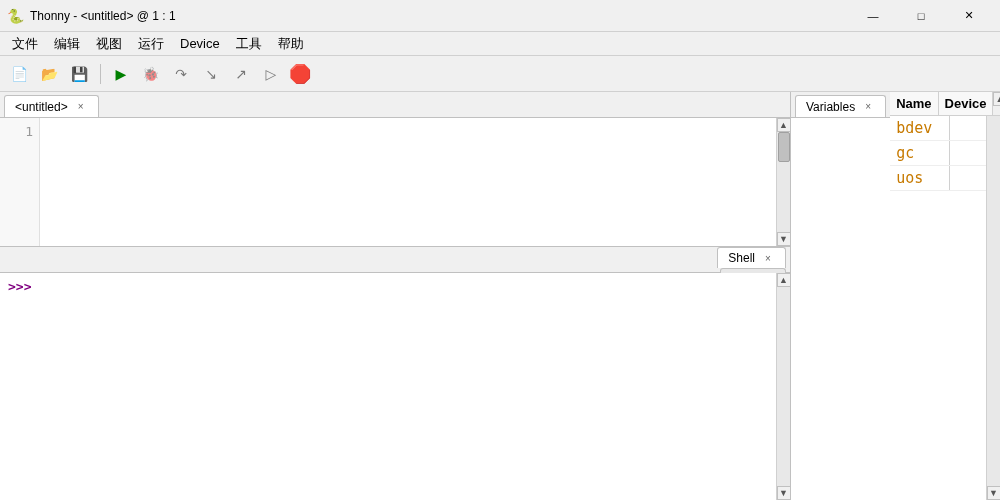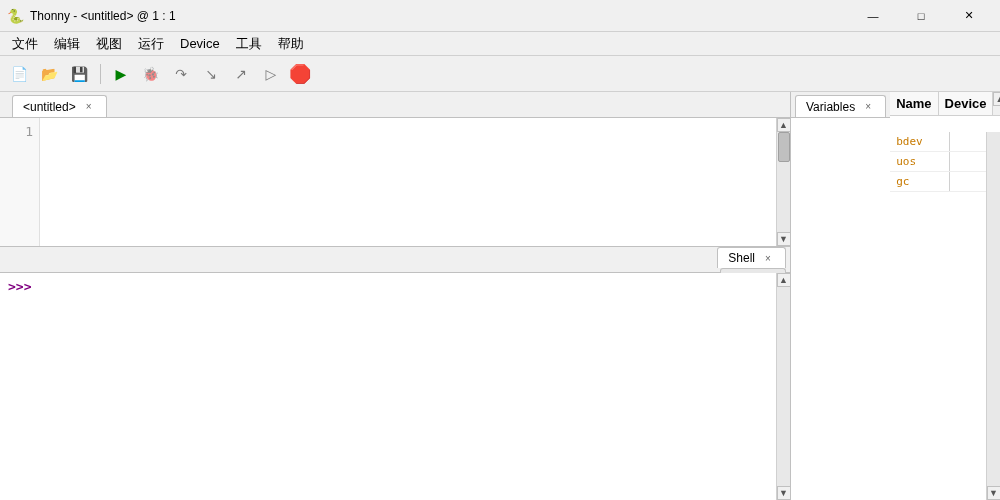--- a/index.html
+++ b/index.html
@@ -117,21 +117,21 @@
       background: white;
     }
 
     
     .tab-bar {
       height: 26px;
       background: #f0f0f0;
       display: flex;
       align-items: flex-end;
       border-bottom: 1px solid #c0c0c0;
-      padding: 0 12px;
+      padding: 0 4px;
     }
     .tab {
       display: flex;
       align-items: center;
       padding: 3px 10px 3px 10px;
       background: white;
       border: 1px solid #c0c0c0;
       border-bottom: none;
       border-radius: 3px 3px 0 0;
       font-size: 12px;
@@ -263,21 +263,20 @@
       display: flex;
       align-items: flex-end;
       border-bottom: 1px solid #c0c0c0;
       padding: 0 4px;
     }
     #var-content {
       flex: 1;
       overflow: hidden;
       display: flex;
       flex-direction: column;
-      gap: 16px;
     }
     #var-header {
       display: flex;
       background: #f8f8f8;
       border-bottom: 1px solid #d0d0d0;
       font-size: 13px;
     }
     .var-col-name {
       width: 60px;
       padding: 4px 6px;
@@ -289,21 +288,21 @@
       padding: 4px 6px;
       font-weight: bold;
     }
     #var-rows {
       flex: 1;
       overflow: auto;
     }
     .var-row {
       display: flex;
       border-bottom: 1px solid #eeeeee;
-      font-size: 11px;
+      font-size: 15px;
       font-family: Consolas, monospace;
     }
     .var-row .vr-name {
       width: 60px;
       padding: 3px 6px;
       color: #c77a00;
       border-right: 1px solid #d0d0d0;
       overflow: hidden;
       white-space: nowrap;
     }
@@ -429,26 +428,26 @@
           <div class="scroll-arrow">▲</div>
         </div>
       </div>
       <div style="display:flex; flex:1; overflow:hidden;">
         <div id="var-rows">
         <div class="var-row">
               <div class="vr-name">bdev</div>
               <div class="vr-value"><partition ty<="" div=""></partition></div>
             </div>
             <div class="var-row">
+              <div class="vr-name">gc</div>
+              <div class="vr-value"><module 'gc<="" div=""></module></div>
+            </div>
+            <div class="var-row">
               <div class="vr-name">uos</div>
               <div class="vr-value"><module 'uo<="" div=""></module></div>
-            </div>
-            <div class="var-row">
-              <div class="vr-name">gc</div>
-              <div class="vr-value"><module 'gc<="" div=""></module></div>
             </div>
           </div>
         <div class="var-scrollbar" style="flex-shrink:0;">
           <div class="scroll-track"></div>
           <div class="scroll-arrow">▼</div>
         </div>
       </div>
     </div>
   </div>
 

